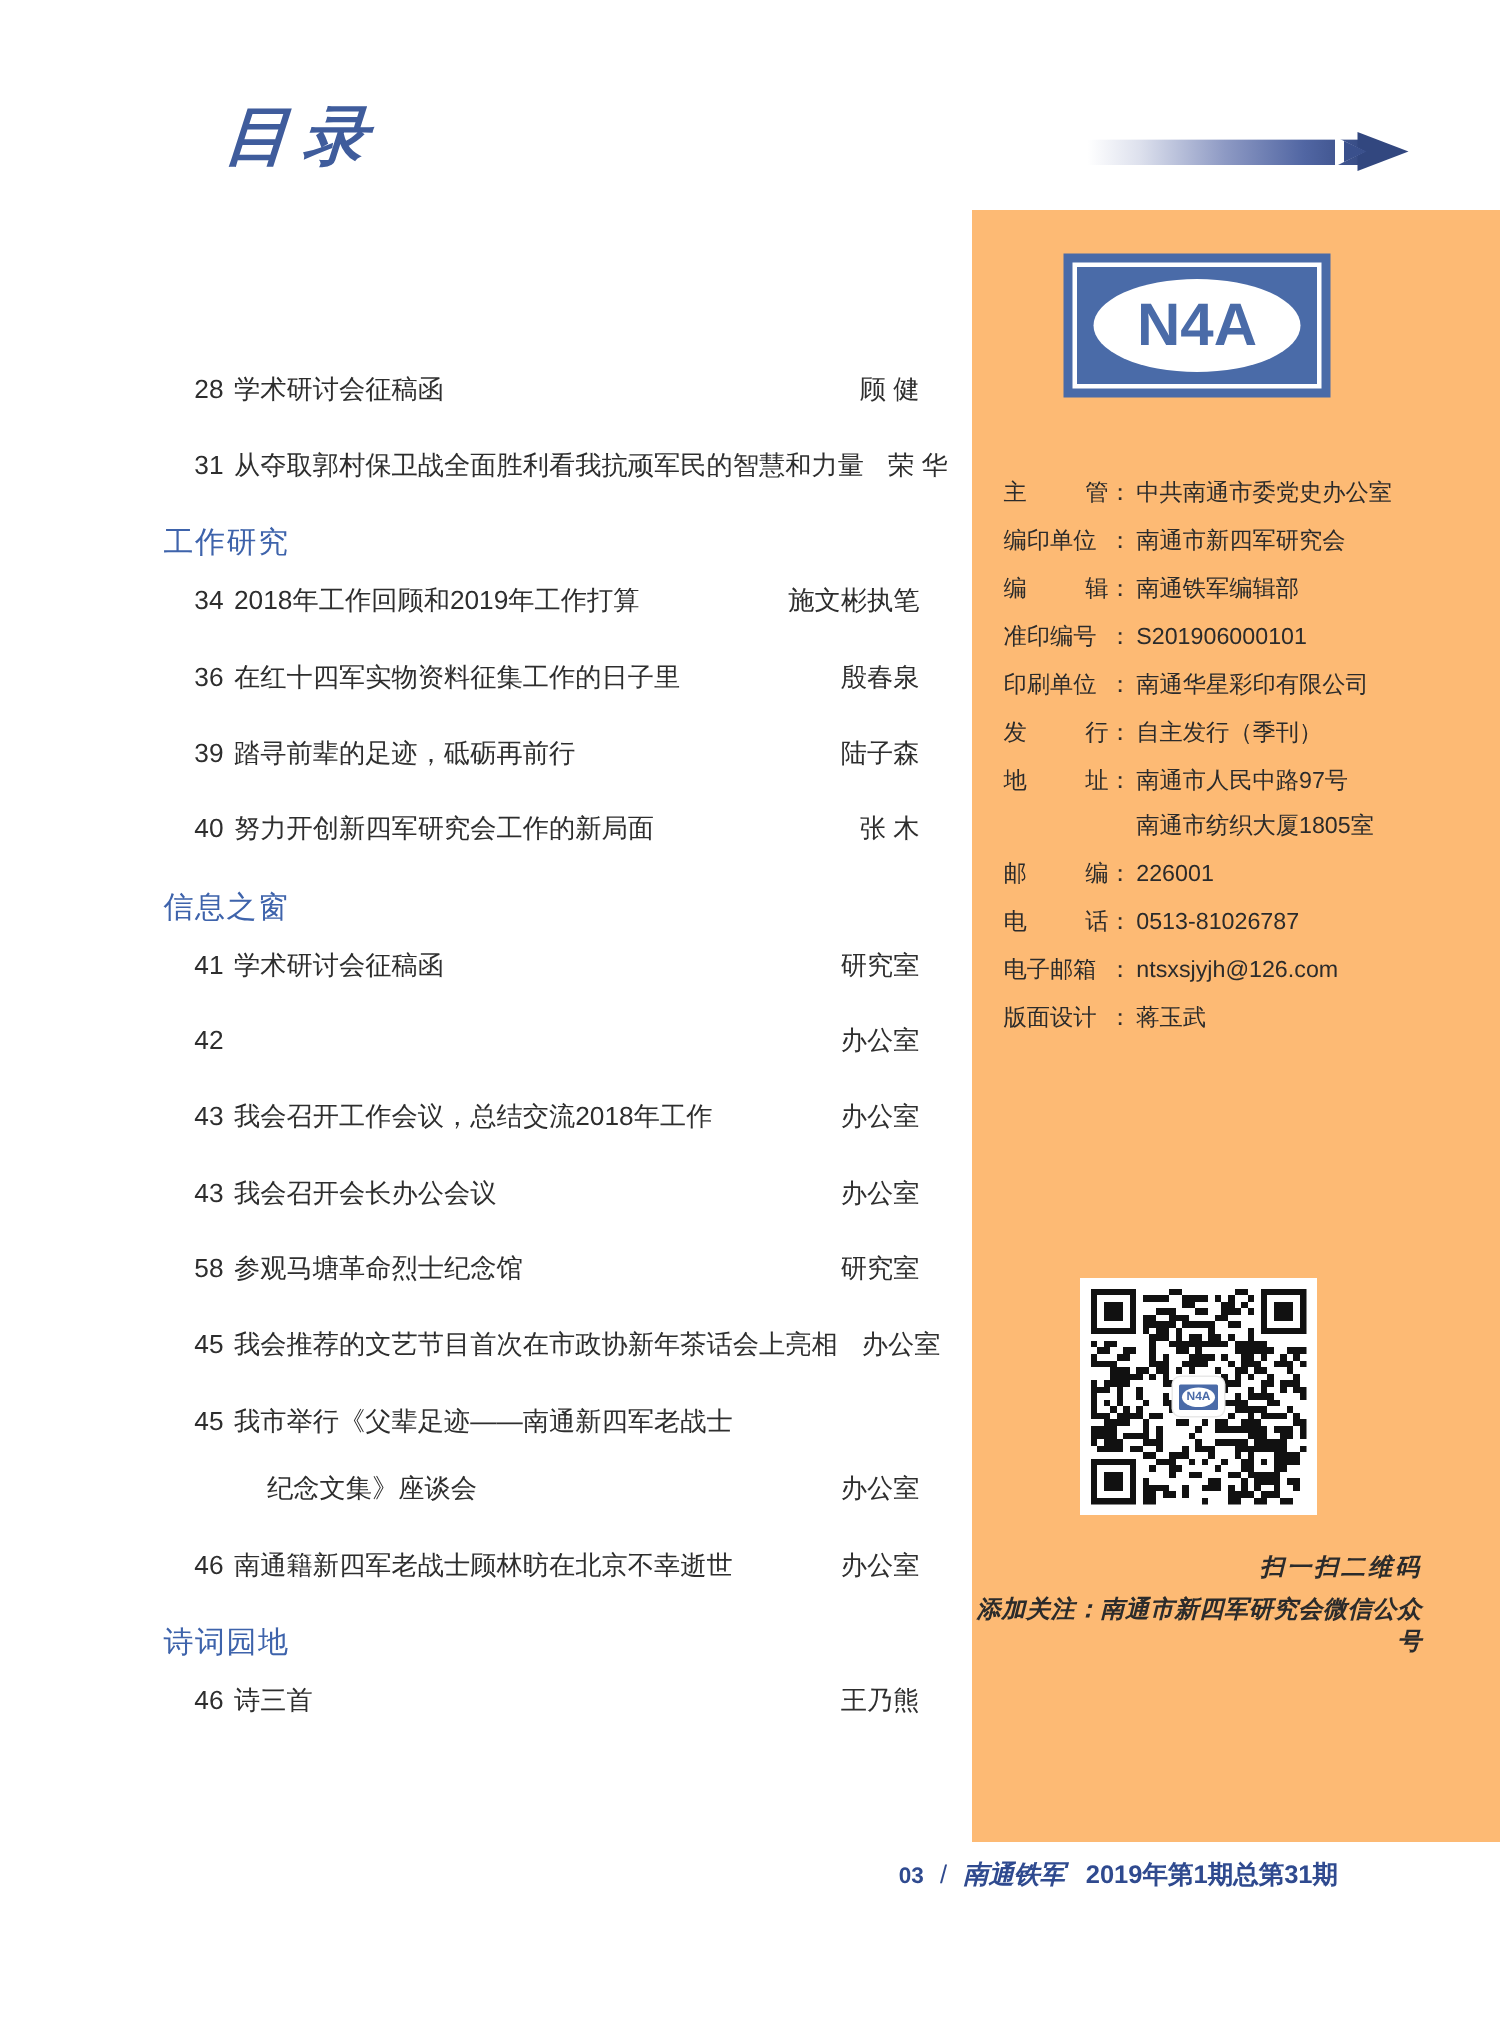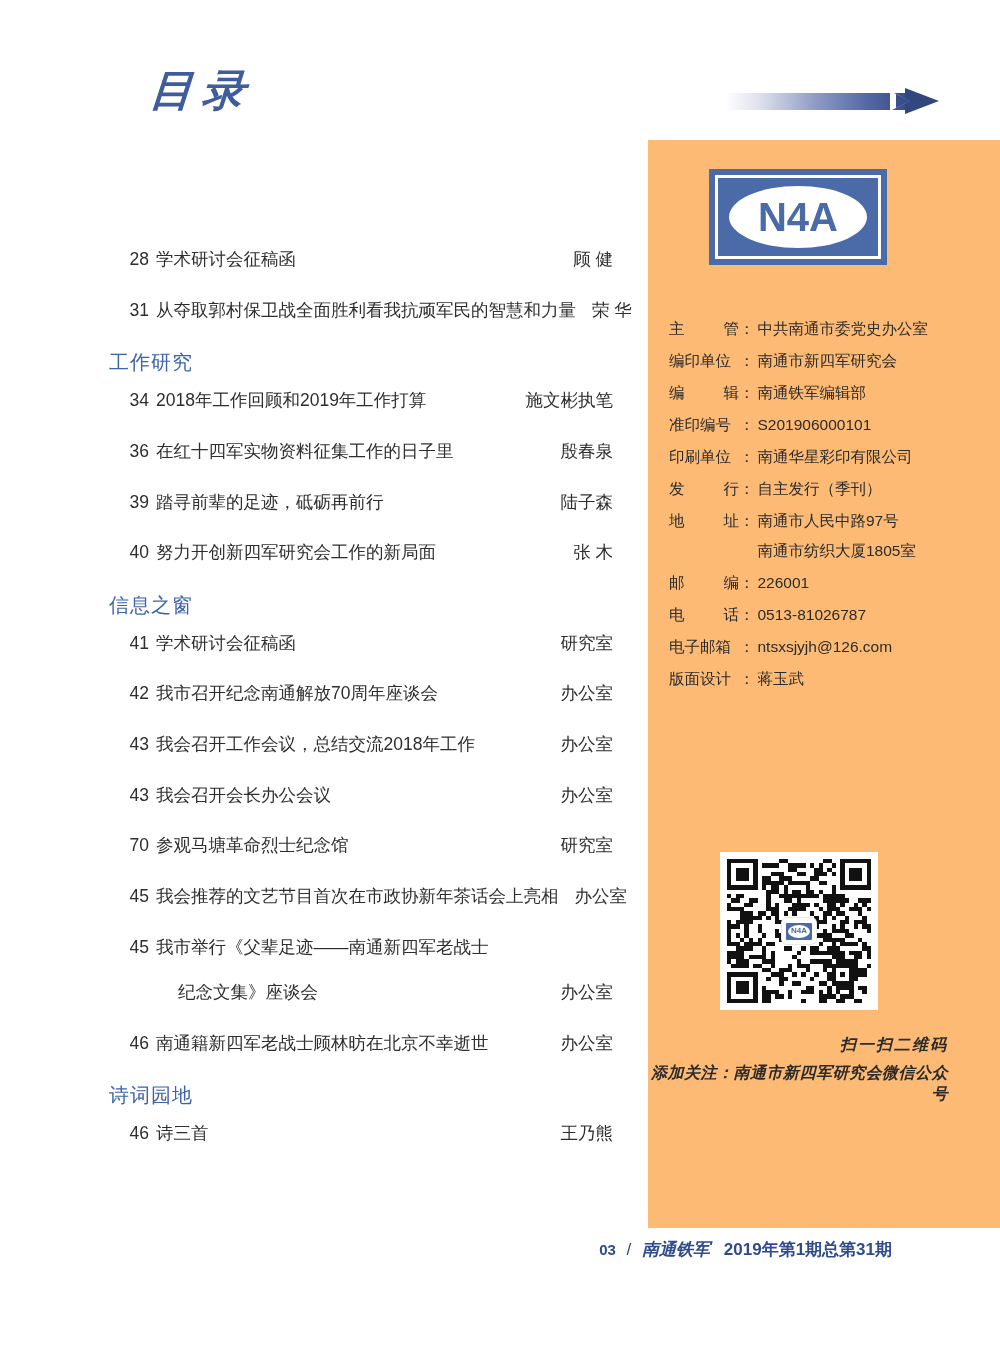--- a/index.html
+++ b/index.html
@@ -285,38 +285,37 @@
       </div>
       <div class="section-head">信息之窗</div>
       <div class="entry">
         <span class="pg">41</span>
         <span class="ttl">学术研讨会征稿函</span>
         <span class="spacer"></span>
         <span class="au">研究室</span>
       </div>
       <div class="entry">
         <span class="pg">42</span>
-        <span class="ttl">我市召开纪念南通解放70周年座谈会</span>
         <span class="spacer"></span>
         <span class="au">办公室</span>
       </div>
       <div class="entry">
         <span class="pg">43</span>
         <span class="ttl">我会召开工作会议，总结交流2018年工作</span>
         <span class="spacer"></span>
         <span class="au">办公室</span>
       </div>
       <div class="entry">
         <span class="pg">43</span>
         <span class="ttl">我会召开会长办公会议</span>
         <span class="spacer"></span>
         <span class="au">办公室</span>
       </div>
       <div class="entry">
-        <span class="pg">70</span>
+        <span class="pg">58</span>
         <span class="ttl">参观马塘革命烈士纪念馆</span>
         <span class="spacer"></span>
         <span class="au">研究室</span>
       </div>
       <div class="entry">
         <span class="pg">45</span>
         <span class="ttl">我会推荐的文艺节目首次在市政协新年茶话会上亮相</span>
         <span class="spacer"></span>
         <span class="au">办公室</span>
       </div>

